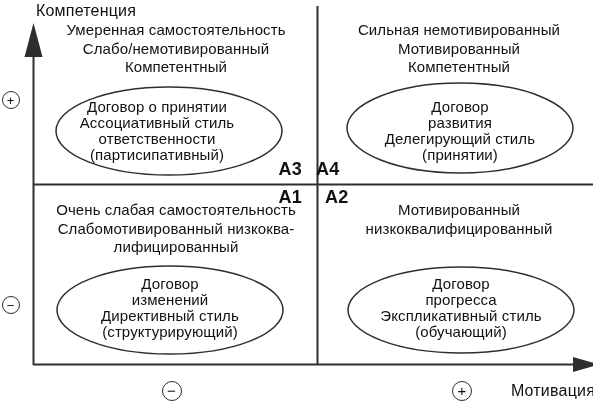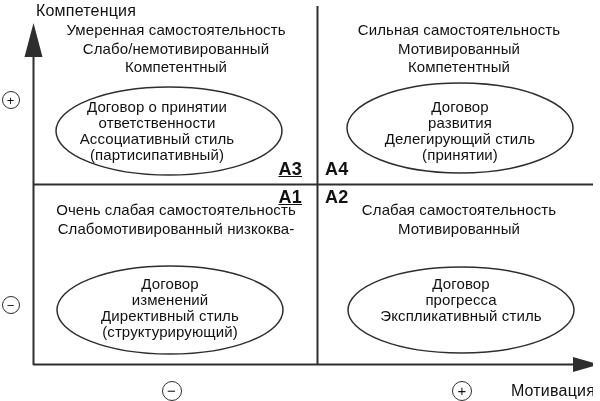--- a/index.html
+++ b/index.html
@@ -54,21 +54,21 @@
     line-height: 16px;
     text-align: center;
     letter-spacing: 0.1px;
   }
   .qcode {
     font-size: 18px;
     font-weight: bold;
     line-height: 1;
     letter-spacing: 0.3px;
   }
-  .qcode.right { text-align: right; text-decoration: underline; }
+  .qcode.right { text-align: right; }
   .axis-circle {
     position: absolute;
     border: 1.6px solid var(--color-line);
     border-radius: 50%;
     display: flex;
     align-items: center;
     justify-content: center;
     color: var(--color-text);
   }
   .axis-circle.small { width: 18px; height: 18px; font-size: 13px; }
@@ -112,55 +112,57 @@
     <span>+</span>
   </div>
 
   <div class="txt heading" style="left:34px; top:21px; width:284px;">
     <div>Умеренная самостоятельность</div>
     <div>Слабо/немотивированный</div>
     <div>Компетентный</div>
   </div>
   <div class="txt ellipse-text" style="left:44px; top:99px; width:226px;">
     <div>Договор о принятии</div>
+    <div>Ассоциативный стиль</div>
     <div>ответственности</div>
-    <div>Ассоциативный стиль</div>
     <div>(партисипативный)</div>
   </div>
   <div class="txt qcode right" style="left:232px; top:160px; width:70px;">А3</div>
 
   <div class="txt heading" style="left:318px; top:21px; width:282px;">
-    <div>Сильная самостоятельность</div>
+    <div>Сильная немотивированный</div>
     <div>Мотивированный</div>
     <div>Компетентный</div>
   </div>
   <div class="txt ellipse-text" style="left:347px; top:99px; width:226px;">
     <div>Договор</div>
     <div>развития</div>
     <div>Делегирующий стиль</div>
     <div>(принятии)</div>
   </div>
-  <div class="txt qcode" style="left:325px; top:160px;">А4</div>
+  <div class="txt qcode" style="left:316px; top:160px;">А4</div>
 
   <div class="txt qcode right" style="left:232px; top:188px; width:70px;">А1</div>
   <div class="txt heading" style="left:34px; top:201px; width:284px;">
     <div>Очень слабая самостоятельность</div>
     <div>Слабомотивированный низкоква-</div>
+    <div>лифицированный</div>
   </div>
   <div class="txt ellipse-text" style="left:57px; top:276px; width:226px;">
     <div>Договор</div>
     <div>изменений</div>
     <div>Директивный стиль</div>
     <div>(структурирующий)</div>
   </div>
 
   <div class="txt qcode" style="left:325px; top:188px;">А2</div>
   <div class="txt heading" style="left:318px; top:201px; width:282px;">
-    <div>Слабая самостоятельность</div>
     <div>Мотивированный</div>
+    <div>низкоквалифицированный</div>
   </div>
   <div class="txt ellipse-text" style="left:348px; top:276px; width:226px;">
     <div>Договор</div>
     <div>прогресса</div>
     <div>Экспликативный стиль</div>
+    <div>(обучающий)</div>
   </div>
 
 </div>
 
 </body></html>

